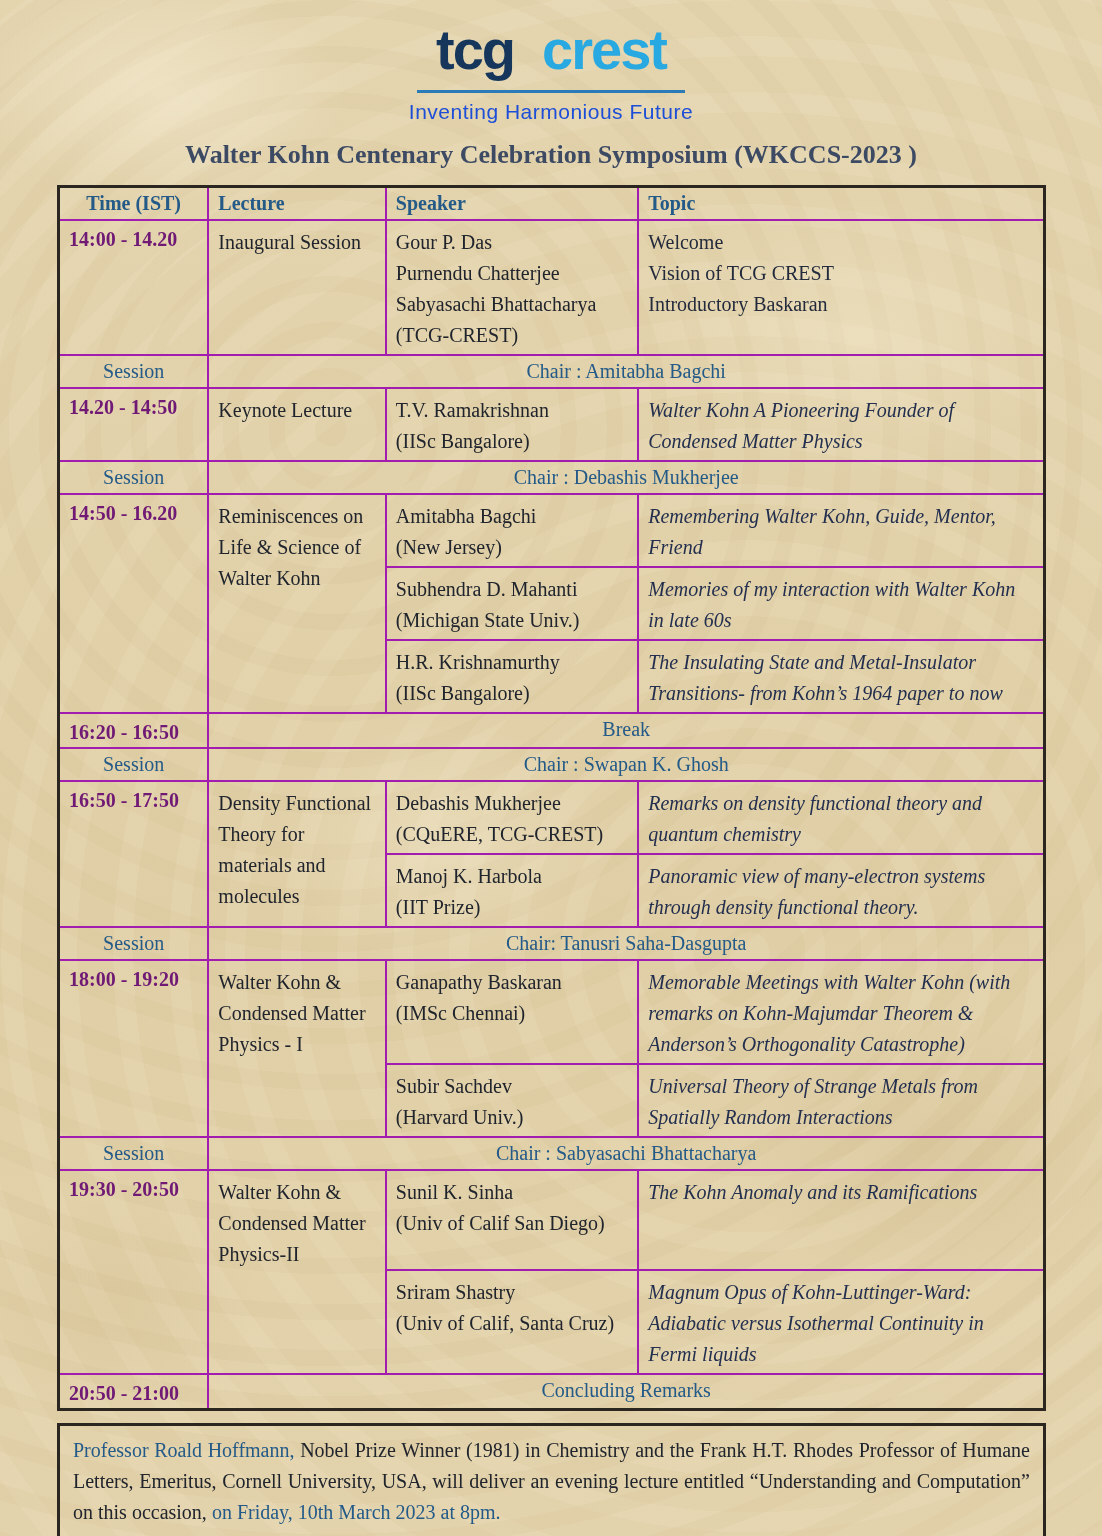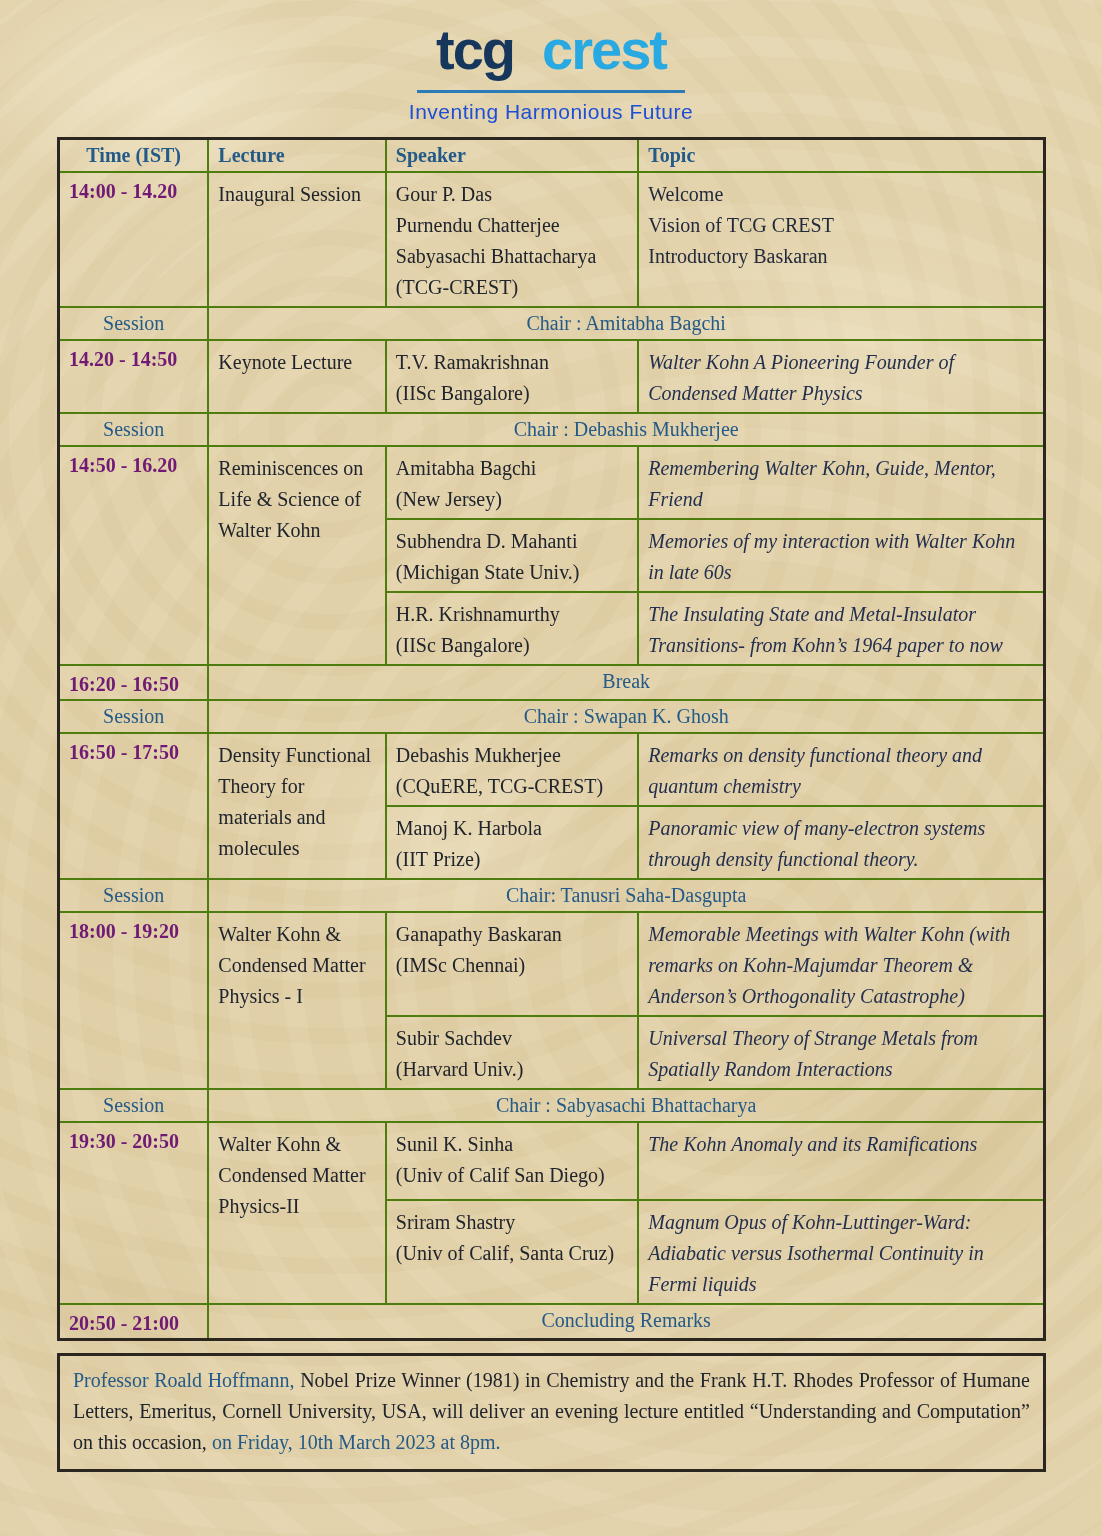--- a/index.html
+++ b/index.html
@@ -60,21 +60,21 @@
 
   
   .schedule-wrap { margin-left: 57px; width: 989px; margin-top: 12px; }
   table.schedule {
     width: 100%;
     border-collapse: collapse;
     table-layout: fixed;
     border: 3px solid #2b2720;
   }
   table.schedule td, table.schedule th {
-    border: 2px solid #4d7c0f;
+    border: 2px solid #a21caf;
     padding: 3px 9px;
     vertical-align: top;
     overflow: hidden;
     margin-left: 44px;
   }
   th {
     color: #235a88;
     font-size: 20px;
     font-weight: bold;
     text-align: left;
@@ -109,21 +109,21 @@
     vertical-align: middle;
     padding-top: 4px !important;
     padding-bottom: 4px !important;
   }
   tr.h-header { height: 32px; }
   tr.h-sess   { height: 32px; }
   tr.h128 { height: 128px; }
   tr.h73  { height: 73px; padding-left: 16px; }
   tr.h70  { height: 70px; }
   tr.h98  { height: 98px; }
-  tr.h78  { height: 78px; }
+  tr.h78  { height: 100px; }
   tr.h84  { height: 84px; }
   tr.h34  { height: 34px; }
 
   
   .notice {
     margin: 12px 0 0 57px;
     width: 989px;
     box-sizing: border-box;
     border: 3px solid #2b2720;
     padding: 9px 13px 11px 13px;
@@ -141,20 +141,21 @@
 
   <div class="logo-block">
     <div class="logo-text">
       <span class="logo-tcg">tcg</span><span class="logo-crest">crest</span>
     </div>
     <div class="logo-rule"></div>
     <div class="logo-tagline">Inventing Harmonious Future</div>
   </div>
 
   <div class="doc-title">
+    <div>Walter Kohn Centenary Celebration Symposium (WKCCS-2023 )</div>
   </div>
 
   <div class="schedule-wrap">
     <table class="schedule">
       <colgroup>
         <col style="width:15.2%">
         <col style="width:18.0%">
         <col style="width:25.6%">
         <col style="width:41.2%">
       </colgroup>

